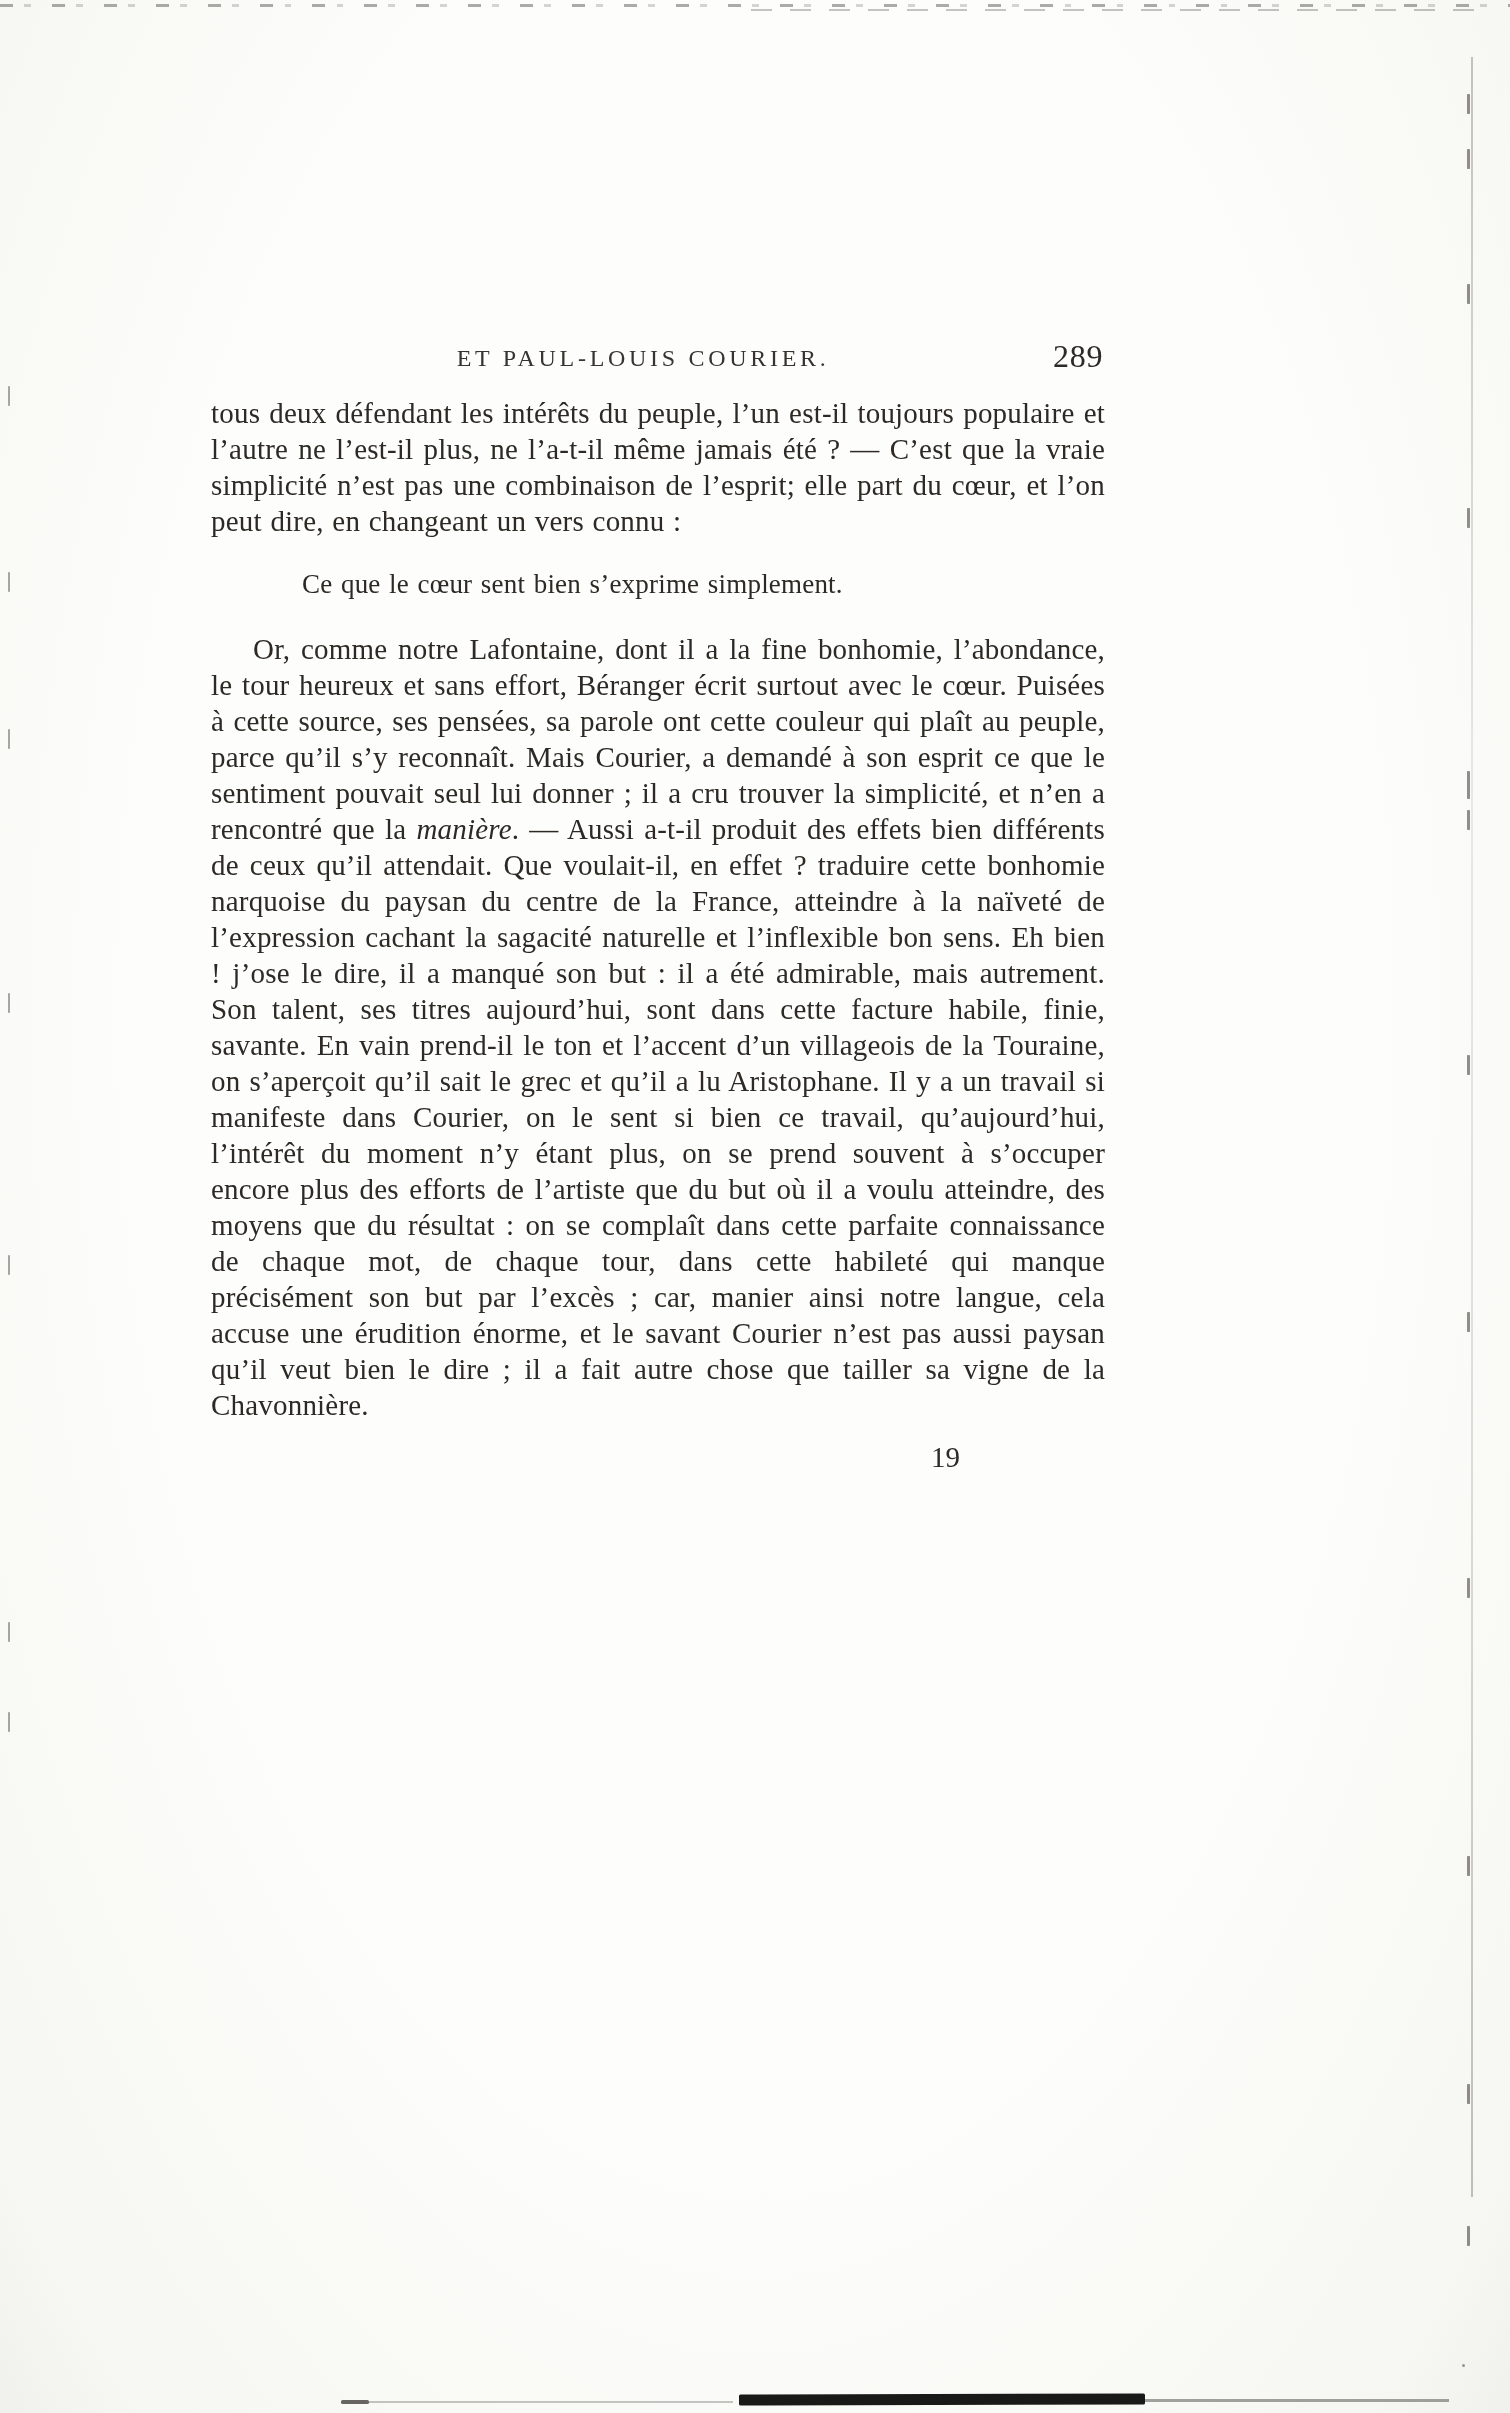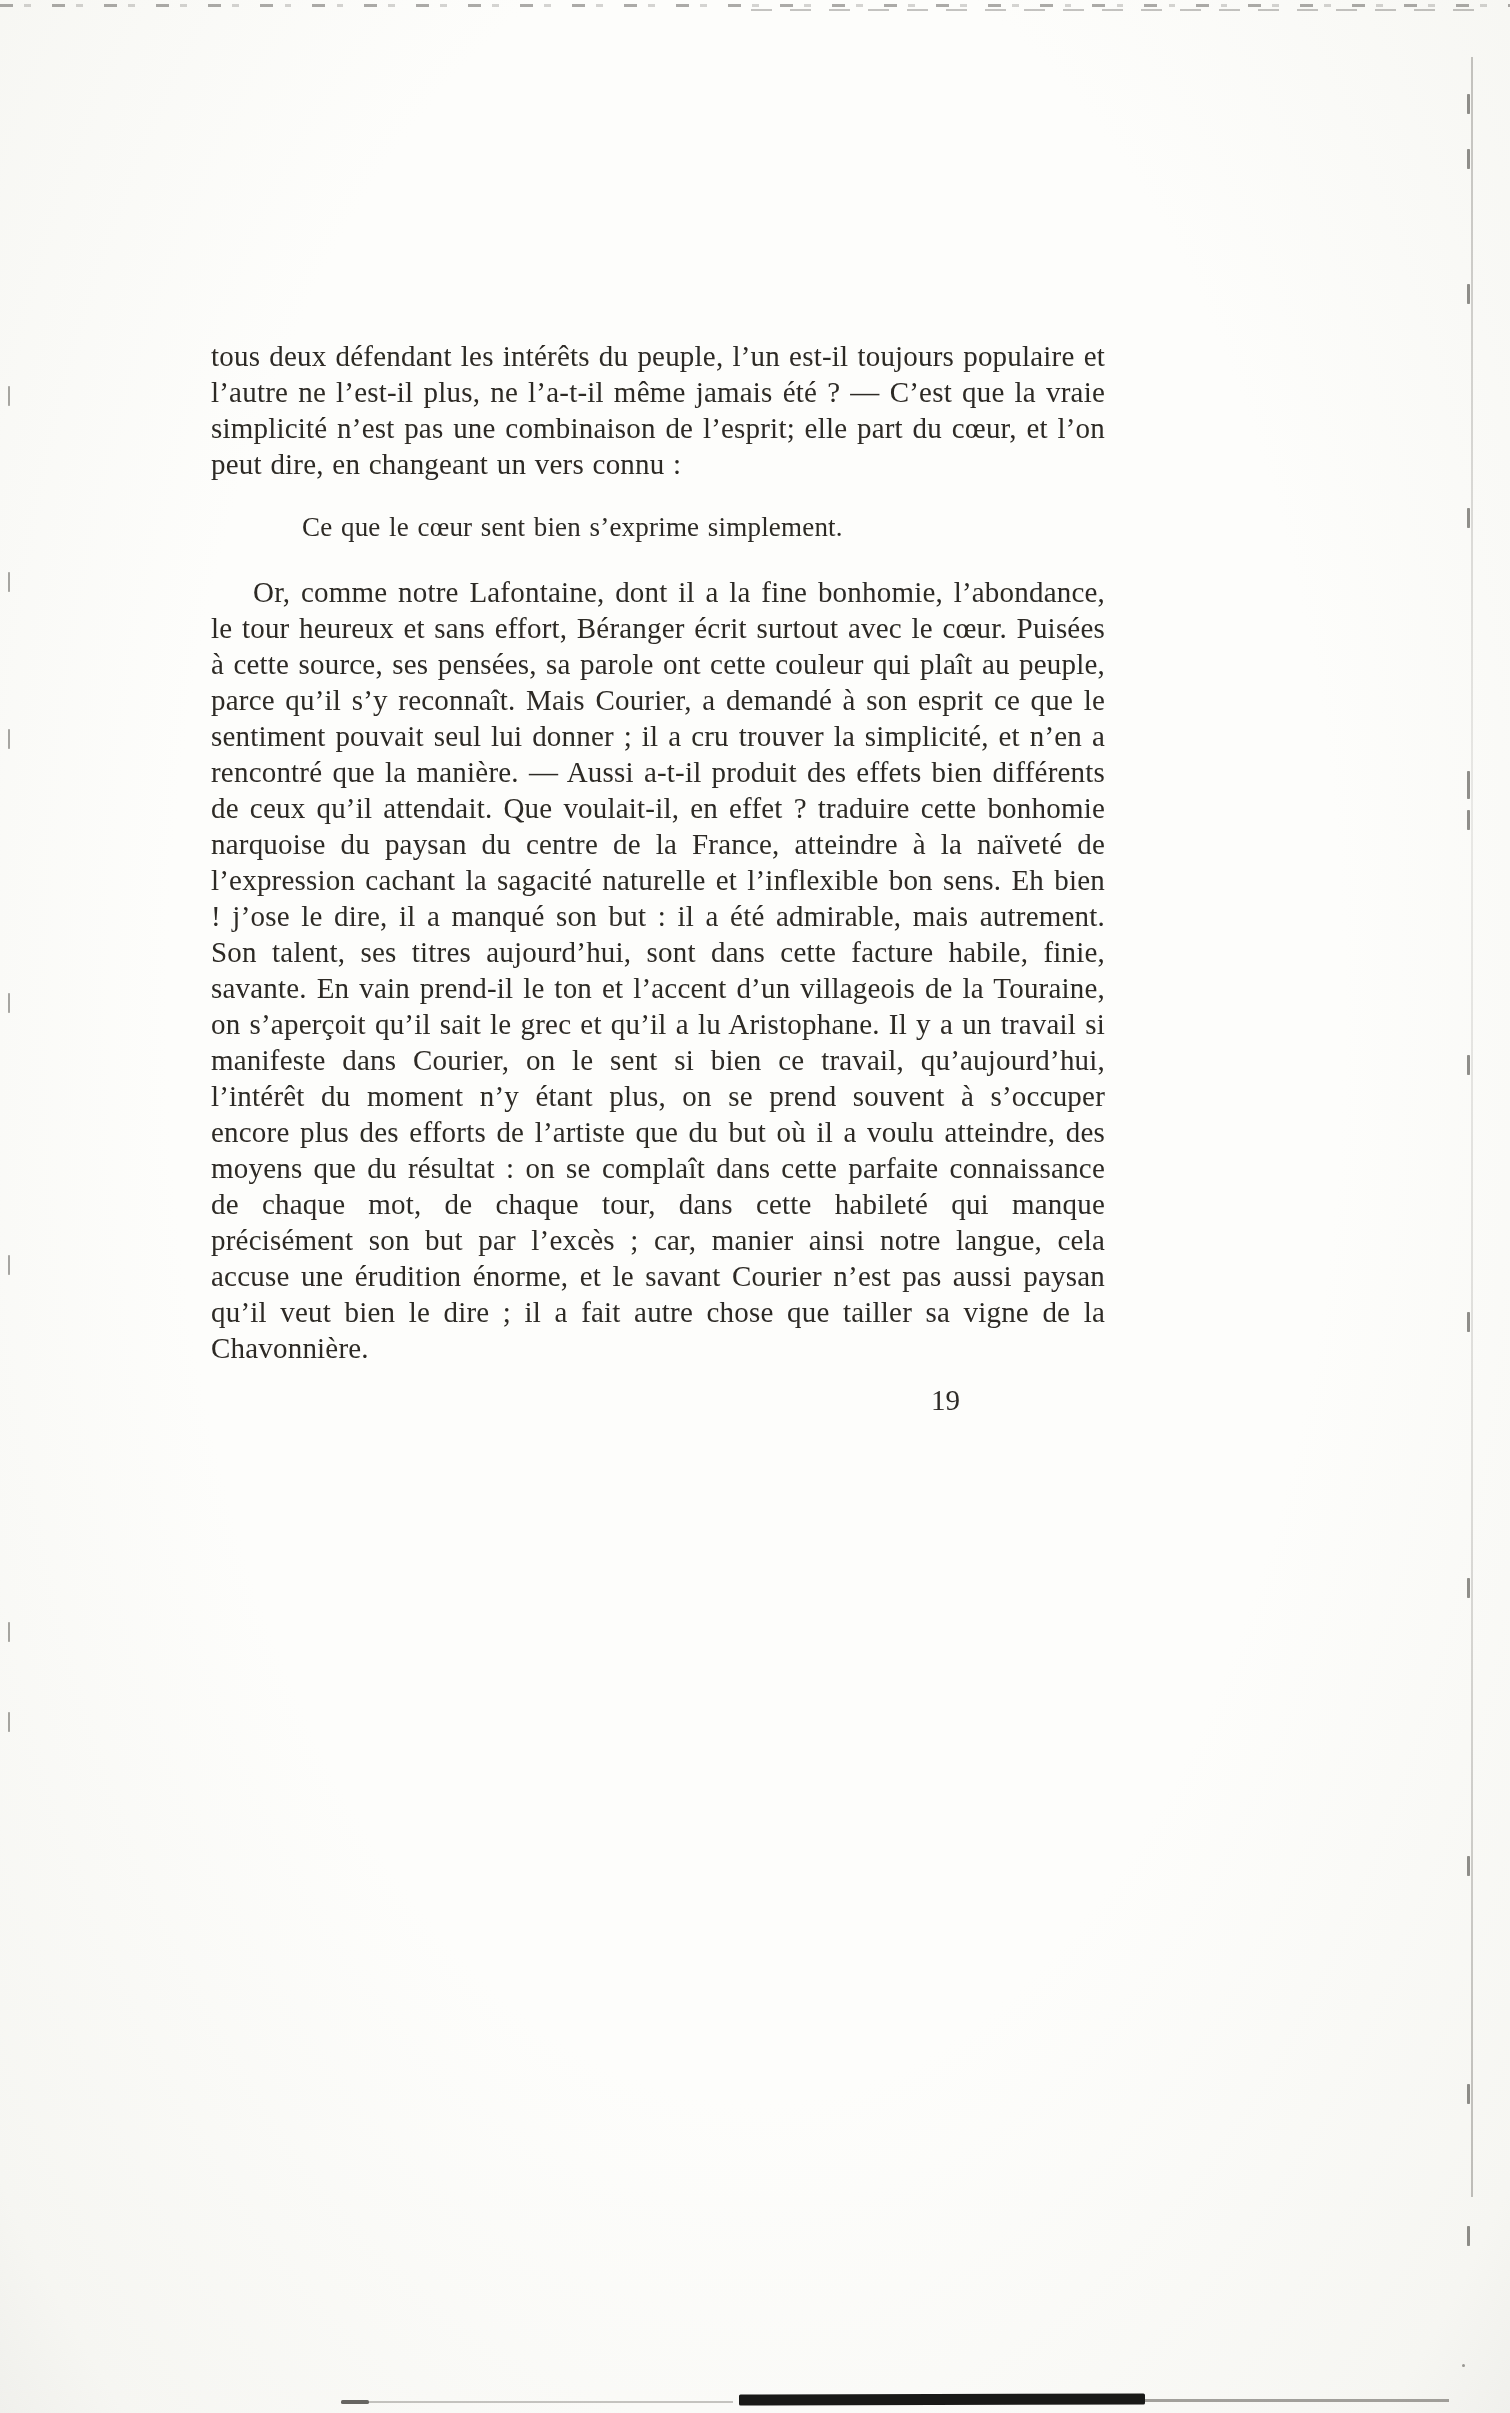--- a/index.html
+++ b/index.html
@@ -43,21 +43,21 @@
   p.noindent { text-indent: 0; }
   p.indent   { text-indent: 42px; }
   p.verse {
     font-size: 27px;
     line-height: 33px;
     text-align: left;
     text-indent: 0;
     margin: 29px 0 30px 91px;
     word-spacing: 1.6px;
   }
-  .it { }
+  .it { font-style: italic; }
 
   .footer {
     margin-top: 18px;
     font-size: 29px;
     padding-left: 720px;
     color: #2e2b27;
     font-family: Liberation Serif, serif;
   }
 
   
@@ -132,20 +132,24 @@
     <div class="artifact tick l s6"></div>
     <div class="artifact tick l s7"></div>
     <div class="artifact bottom-bar"></div>
     <div class="artifact bottom-line"></div>
     <div class="artifact bottom-line2"></div>
     <div class="artifact speck1"></div>
     <div class="artifact speck2"></div>
   </div>
 
   <div class="content">
+    <div class="header">
+      <span class="running-title">ET PAUL-LOUIS COURIER.</span>
+      <span class="page-number">289</span>
+    </div>
 
     <div class="body-text" id="body-text">
         <p class="noindent"><span>tous deux défendant les intérêts du peuple, l’un est-il toujours populaire et l’autre ne l’est-il plus, ne l’a-t-il même jamais été ? — C’est que la vraie simplicité n’est pas une combinaison de l’esprit; elle part du cœur, et l’on peut dire, en changeant un vers connu :</span></p>
         <p class="verse"><span>Ce que le cœur sent bien s’exprime simplement.</span></p>
         <p class="indent"><span>Or, comme notre Lafontaine, dont il a la fine bonhomie, l’abondance, le tour heureux et sans effort, Béranger écrit surtout avec le cœur. Puisées à cette source, ses pensées, sa parole ont cette couleur qui plaît au peuple, parce qu’il s’y reconnaît. Mais Courier, a demandé à son esprit ce que le sentiment pouvait seul lui donner ; il a cru trouver la simplicité, et n’en a rencontré que la </span><span class="it">manière</span><span>. — Aussi a-t-il produit des effets bien différents de ceux qu’il attendait. Que voulait-il, en effet ? traduire cette bonhomie narquoise du paysan du centre de la France, atteindre à la naïveté de l’expression cachant la sagacité naturelle et l’inflexible bon sens. Eh bien ! j’ose le dire, il a manqué son but : il a été admirable, mais autrement. Son talent, ses titres aujourd’hui, sont dans cette facture habile, finie, savante. En vain prend-il le ton et l’accent d’un villageois de la Touraine, on s’aperçoit qu’il sait le grec et qu’il a lu Aristophane. Il y a un travail si manifeste dans Courier, on le sent si bien ce travail, qu’aujourd’hui, l’intérêt du moment n’y étant plus, on se prend souvent à s’occuper encore plus des efforts de l’artiste que du but où il a voulu atteindre, des moyens que du résultat : on se complaît dans cette parfaite connaissance de chaque mot, de chaque tour, dans cette habileté qui manque précisément son but par l’excès ; car, manier ainsi notre langue, cela accuse une érudition énorme, et le savant Courier n’est pas aussi paysan qu’il veut bien le dire ; il a fait autre chose que tailler sa vigne de la Chavonnière.</span></p>
       </div>
 
     <div class="footer">19</div>
   </div>
 

